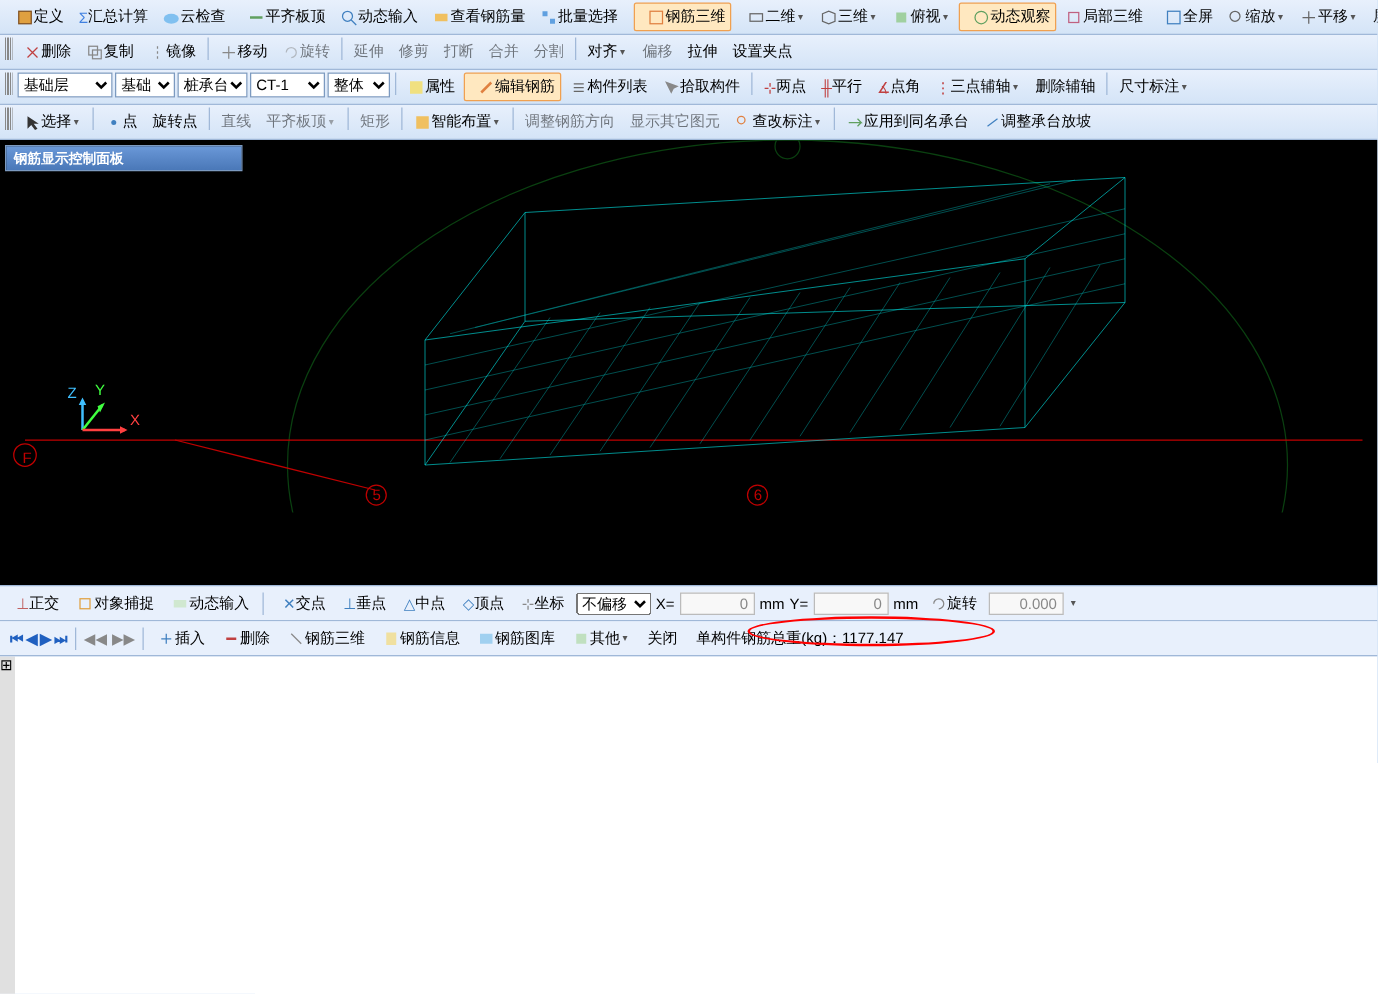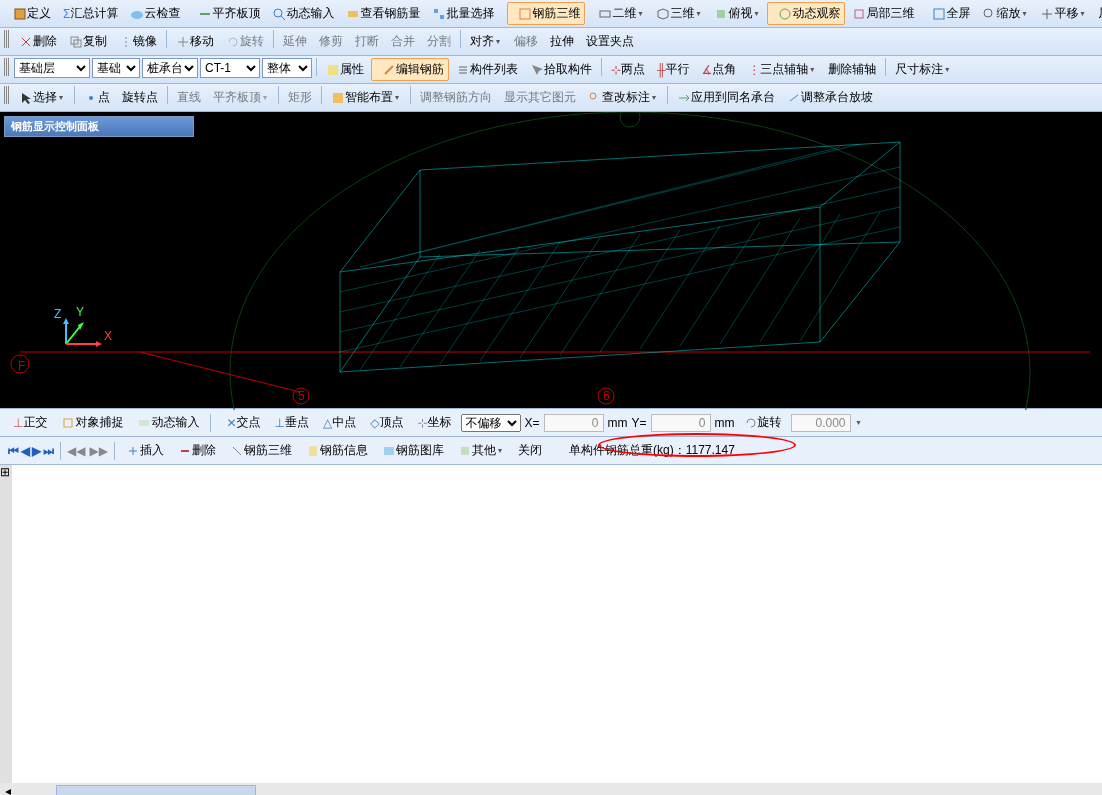--- a/index.html
+++ b/index.html
@@ -8,21 +8,21 @@
 .toolbar { display: flex; padding: 2px 4px; border-bottom: 1px solid #a0b8d8; background: linear-gradient(#e8f0fc, #d4e4f7); flex-wrap: nowrap; gap: 2px; min-height: 24px; }
 .toolbar .grip { width: 6px; height: 18px; background: repeating-linear-gradient(90deg, #888 0 1px, transparent 1px 2px); margin-right: 2px; }
 .tbtn { display: inline-flex; align-items: center; padding: 2px 4px; cursor: pointer; border: 1px solid transparent; border-radius: 2px; white-space: nowrap; }
 .tbtn.active { border-color: #f0a050; background: #ffe8c0; padding-left: 10px; }
 .sep { width: 1px; height: 18px; background: #a0b8d8; margin: 0 2px; }
 .dd-arrow { width: 8px; height: 14px; font-size: 8px; color: #555; display:inline-flex; align-items:center; justify-content:center; }
 
 .toolbar select { font-size: 12px; height: 20px; border: 1px solid #7c9ac0; background: #fff; }
 
 
-.viewport { position: relative; height: 296px; background: #000; }
+.viewport { position: relative; height: 356px; background: #000; }
 .panel { position: absolute; top: 4px; left: 4px; width: 190px; background: #fff; border: 1px solid #7c9ac0; }
 .panel-title { background: linear-gradient(#6a98d8, #4a78b8); color: #fff; padding: 2px 6px; font-weight: bold; font-size: 11px; }
 .panel-body { background: #fff; padding: 4px; height: 150px; }
 .panel-body label { display: block; font-size: 11px; color: #222; }
 .panel-body input[type=checkbox] { margin-right: 3px; }
 
 .rebar-svg { position: absolute; top: 0; left: 0; }
 
 
 .coord-bar { display: flex; align-items: center; gap: 4px; padding: 2px 4px; border-top: 1px solid #a0b8d8; border-bottom: 1px solid #a0b8d8; background: #e8f0fc; }
@@ -514,21 +514,21 @@
   <span class="tbtn">
       <svg class="ico">
         <rect x="3" y="3" width="8" height="8" fill="#c0e0c0"></rect>
       </svg>
       <span>其他</span>
       <span class="dd-arrow">▾</span>
     </span>
   <span class="tbtn">
       <span>关闭</span>
     </span>
-  <span style="margin-left:18px">单构件钢筋总重(kg)：1177.147</span>
+  <span style="margin-left:6px">单构件钢筋总重(kg)：1177.147</span>
   <div class="oval" style="left:598px; top:-4px; width:198px; height:24px;"></div>
 </div>
 
 <div class="table-wrap">
   <div style="width:12px; float:left; height:100%; background:#e0e0e0;">⊞</div>
 
 </div>
 
 <div class="bottom-scroll">
   <span style="width:16px;text-align:center">◂</span>

